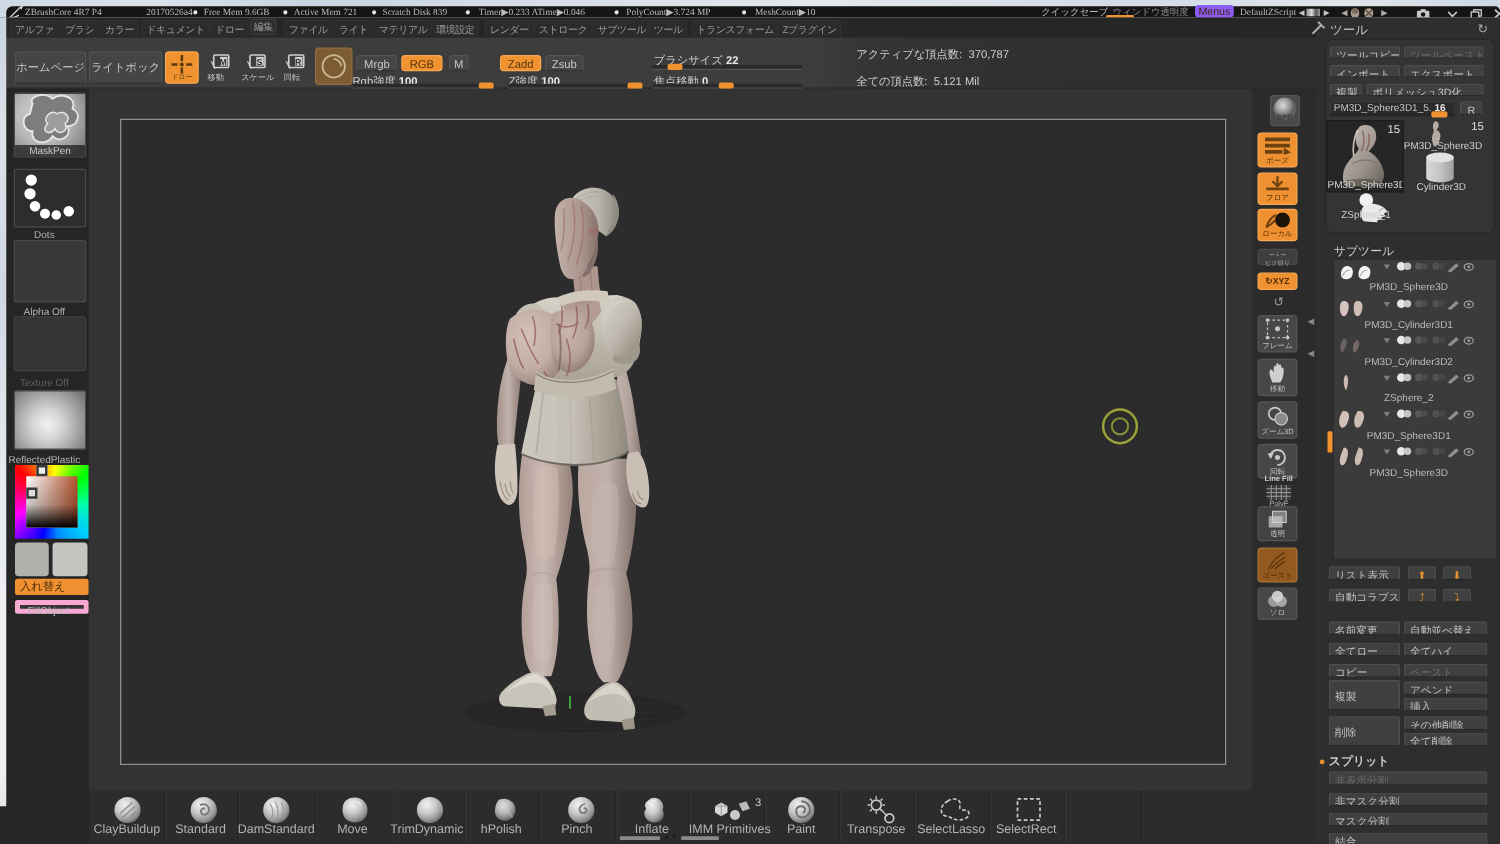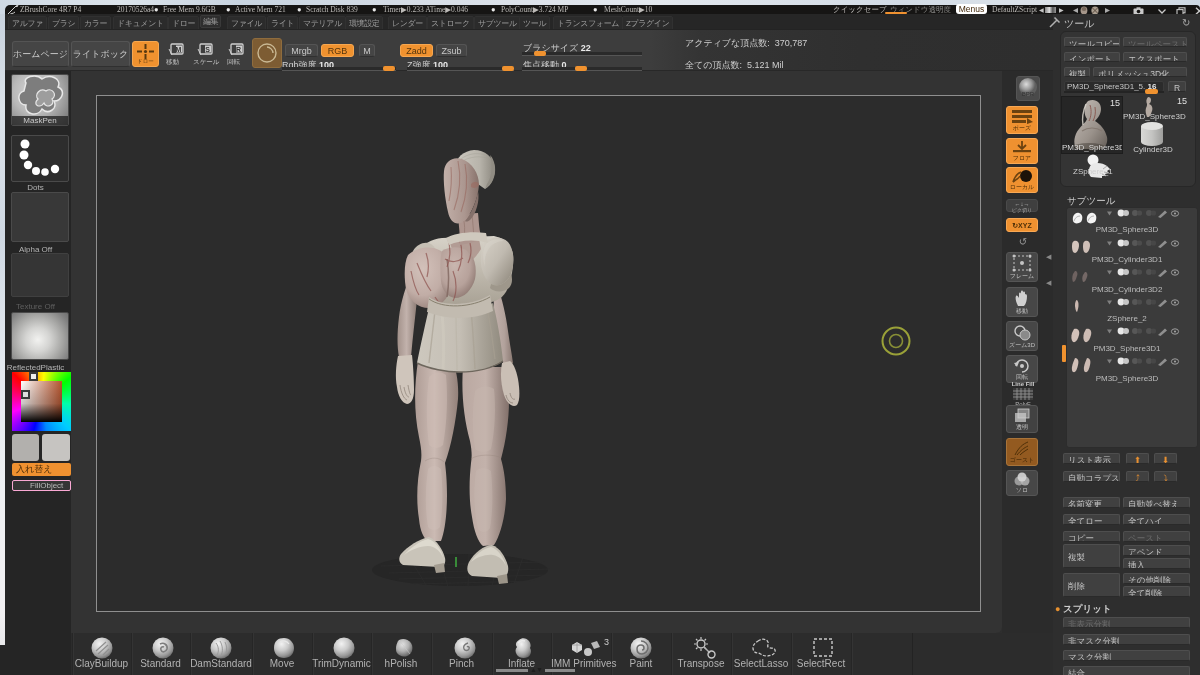--- a/index.html
+++ b/index.html
@@ -68,21 +68,21 @@
     <span class="t" style="left:301px">Scratch Disk 839</span>
   <span class="t" style="left:367px;color:#e9e9e9">●</span>
     <span class="t" style="left:378px">Timer▶0.233 ATime▶0.046</span>
   <span class="t" style="left:486px;color:#e9e9e9">●</span>
     <span class="t" style="left:496px">PolyCount▶3.724 MP</span>
   <span class="t" style="left:588px;color:#e9e9e9">●</span>
     <span class="t" style="left:599px">MeshCount▶10</span>
   <span class="t" style="left:828px">クイックセーブ</span>
   <span class="t" style="left:885px;color:#8a8a88">ウィンドウ透明度</span>
   <div class="abs" style="left:880px;top:7px;width:22px;height:2.5px;background:#ef9130;border-radius:1px"></div>
-  <div class="abs" style="left:951px;top:-1px;width:31px;height:10px;background:#ffffff;border-radius:3px;color:#42280a;font-size:8.5px;text-align:center;line-height:10px">Menus</div>
+  <div class="abs" style="left:951px;top:-1px;width:31px;height:10px;background:#8b5cf6;border-radius:3px;color:#42280a;font-size:8.5px;text-align:center;line-height:10px">Menus</div>
   <span class="t" style="left:987px">DefaultZScript</span>
   <span class="t" style="left:1034px;color:#c5c5c5;font-size:6px;top:1px">◀</span>
   <div class="abs" style="left:1040px;top:2px;width:11px;height:6px;background:linear-gradient(90deg,#888,#ddd 40%,#555 70%,#999)"></div>
   <span class="t" style="left:1054px;color:#c5c5c5;font-size:6px;top:1px">▶</span>
   <svg class="abs" style="left:1066px;top:1px" width="46" height="9" viewBox="0 0 46 9">
     <path d="M2 4.5 L7 2 L7 7 Z" fill="#aaaaaa"></path>
     <ellipse cx="13" cy="4.5" rx="3.4" ry="4" fill="#a5968a"></ellipse>
       <ellipse cx="13" cy="3" rx="2.4" ry="2" fill="#77685c"></ellipse>
     <ellipse cx="24" cy="4.5" rx="3.6" ry="4" fill="#aa9e90"></ellipse>
       <path d="M21.5 2 L26.5 7 M26.5 2 L21.5 7" stroke="#5d4e42" stroke-width="1"></path>
@@ -209,21 +209,21 @@
   <div class="lt-box" style="top:241px;height:48px;background:radial-gradient(circle at 46% 58%,#f2f2f0,#d4d4d2 30%,#a8a8a6 60%,#818181 85%,#707070)"></div>
   <div class="lt-label" style="top:292px">ReflectedPlastic</div>
   <div class="abs" style="left:12px;top:301px;width:59px;height:59px;background:conic-gradient(from 315deg,#f00,#f80 25deg,#ff0 50deg,#0f0 95deg,#0fa 140deg,#0cf 180deg,#08f 215deg,#00f 240deg,#80f 270deg,#f0f 295deg,#f00 360deg)">
     <div class="abs" style="left:9px;top:9px;width:41px;height:41px;background:linear-gradient(to bottom,rgba(0,0,0,0) 0%,rgba(0,0,0,.2) 55%,#000 100%),linear-gradient(to right,#ffffff,#b5552f)"></div>
     <div class="abs" style="left:17px;top:0px;width:9px;height:9px;border:2px solid #3a3a3a;background:#eee;box-sizing:border-box"></div>
     <div class="abs" style="left:9px;top:18px;width:9px;height:9px;border:2px solid #3a3a3a;background:#ddd;box-sizing:border-box"></div>
   </div>
   <div class="abs" style="left:12px;top:363px;width:27px;height:27px;background:#b2b0ad;border-radius:3px"></div>
   <div class="abs" style="left:42px;top:363px;width:28px;height:27px;background:#c6c4c1;border-radius:3px"></div>
   <div class="abs" style="left:12px;top:392px;width:59px;height:13px;background:#ef9130;border-radius:2px;color:#4c2d08;font-size:9px;text-align:left;padding-left:4px;line-height:13px;box-sizing:border-box">入れ替え</div>
-  <div class="abs" style="left:12px;top:409px;width:59px;height:11px;background:#353535;border:1px solid #f9a8d4;border-radius:2px;color:#b9b9b9;font-size:8px;line-height:10px;padding-left:17px;box-sizing:border-box">FillObject</div>
+  <div class="abs" style="left:12px;top:409px;width:59px;height:11px;background:#353535;border:4px solid #f9a8d4;border-radius:2px;color:#b9b9b9;font-size:8px;line-height:10px;padding-left:6px;box-sizing:border-box">FillObject</div>
 </div>
 <div id="docarea" class="abs">
     <div id="canvas" class="abs">
 <svg width="883" height="515" viewBox="96 95 883 515">
 <defs>
   <linearGradient id="skin" x1="0" y1="0" x2="1" y2="0">
             <stop offset="0%" stop-color="#c2b2ac"></stop>
             <stop offset="55%" stop-color="#b2a29c"></stop>
             <stop offset="100%" stop-color="#897871"></stop>
           </linearGradient>

